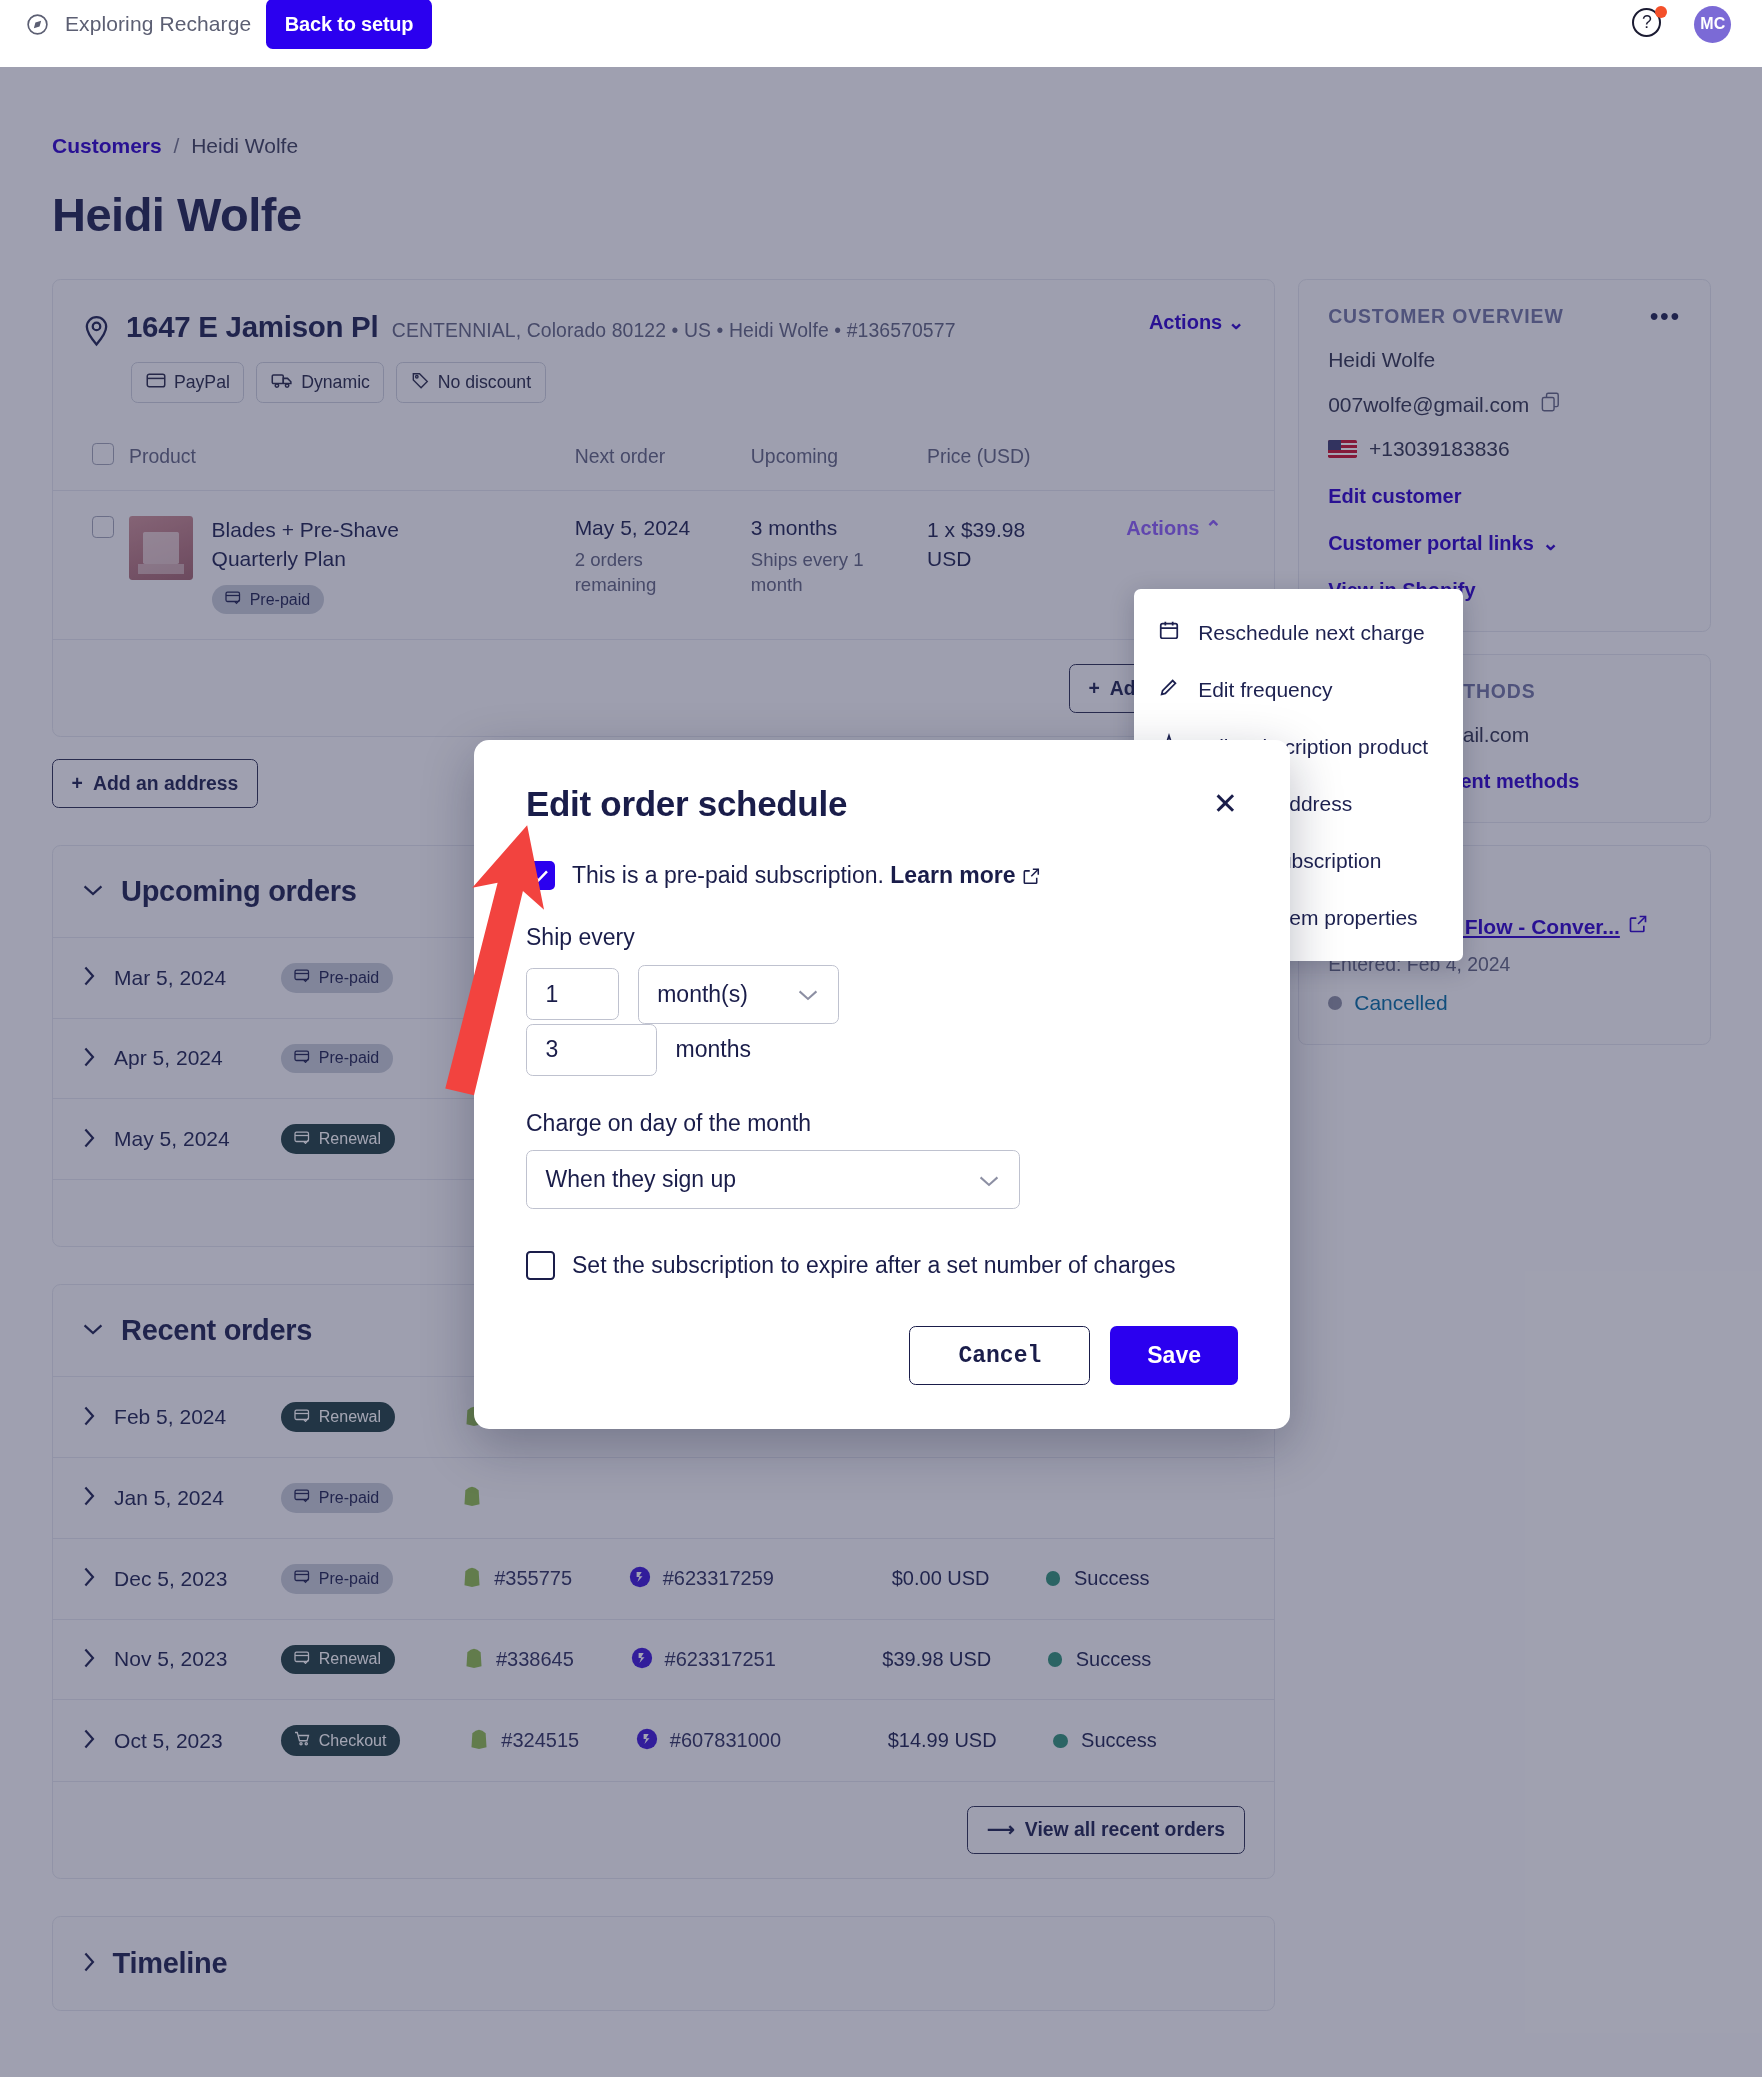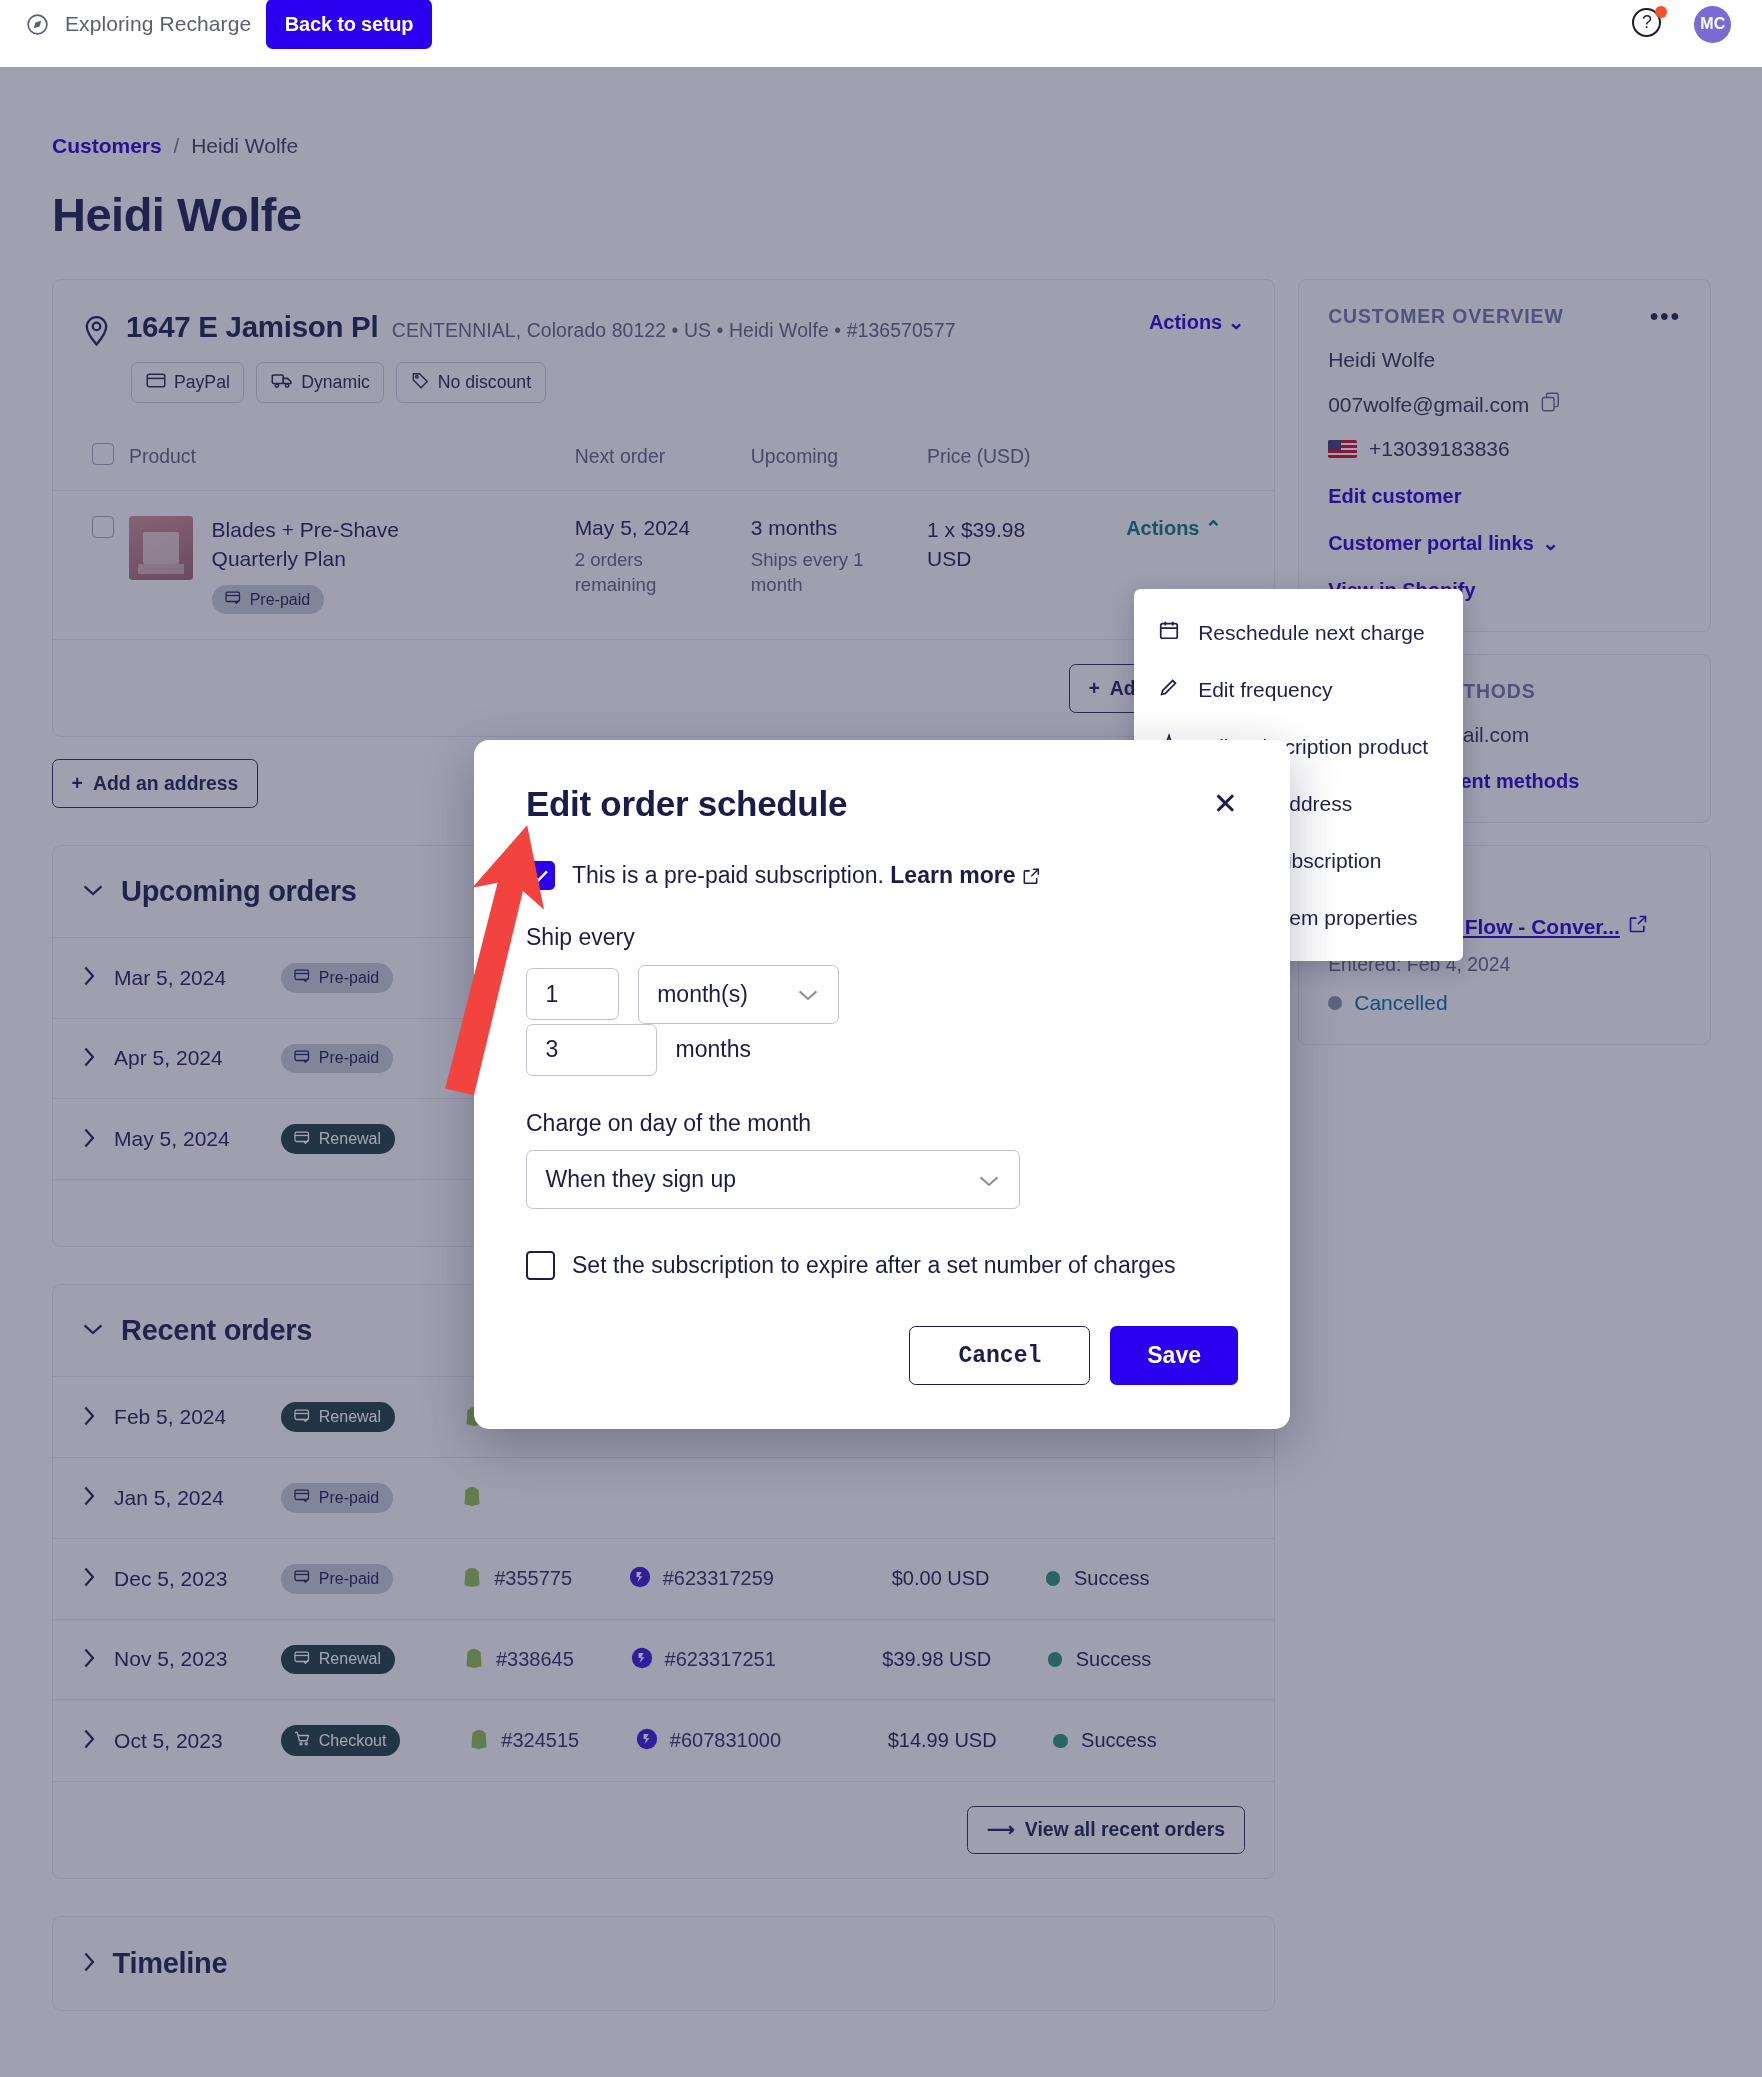--- a/index.html
+++ b/index.html
@@ -119,21 +119,21 @@
   .prod-name { font-size: 21px; color: #1d2150; line-height: 1.35; max-width: 236px;}
   .badge {
     display: inline-flex; align-items: center; gap: 7.6px; border-radius: 842px;
     padding: 5.9px 13.5px; font-size: 16px; margin-top: 11.8px;
   }
   .badge-prepaid { background: #c3c8d4; color: #1d2150; }
   .badge-renewal { background: #1f3f42; color: #ffffff; }
   .badge-checkout { background: #1f3f42; color: #ffffff; }
   .cell-main { font-size: 21px; color: #1d2150; }
   .cell-sub { font-size: 18.6px; color: #5f6280; margin-top: 6.7px; line-height: 1.35; max-width: 126px;}
-  .row-actions { font-size: 20px; font-weight: bold; color: #0f766e; white-space: nowrap; cursor:pointer;}
+  .row-actions { font-size: 20px; font-weight: bold; color: #8b5cf6; white-space: nowrap; cursor:pointer;}
   .addprod-row { padding: 23.6px 29px; display:flex; justify-content: flex-end; }
   .btn-outline {
     border: 0.8px solid #2a2d52; background: transparent; border-radius: 6.7px;
     padding: 11.8px 18.6px; font-size: 19.4px; font-weight: bold; color: #1d2150;
     display: flex; align-items: center; gap: 10px; cursor: pointer;
     font-family: "Liberation Sans", sans-serif;
   }
   .add-address-wrap { margin-top: 22px; }
 
   

